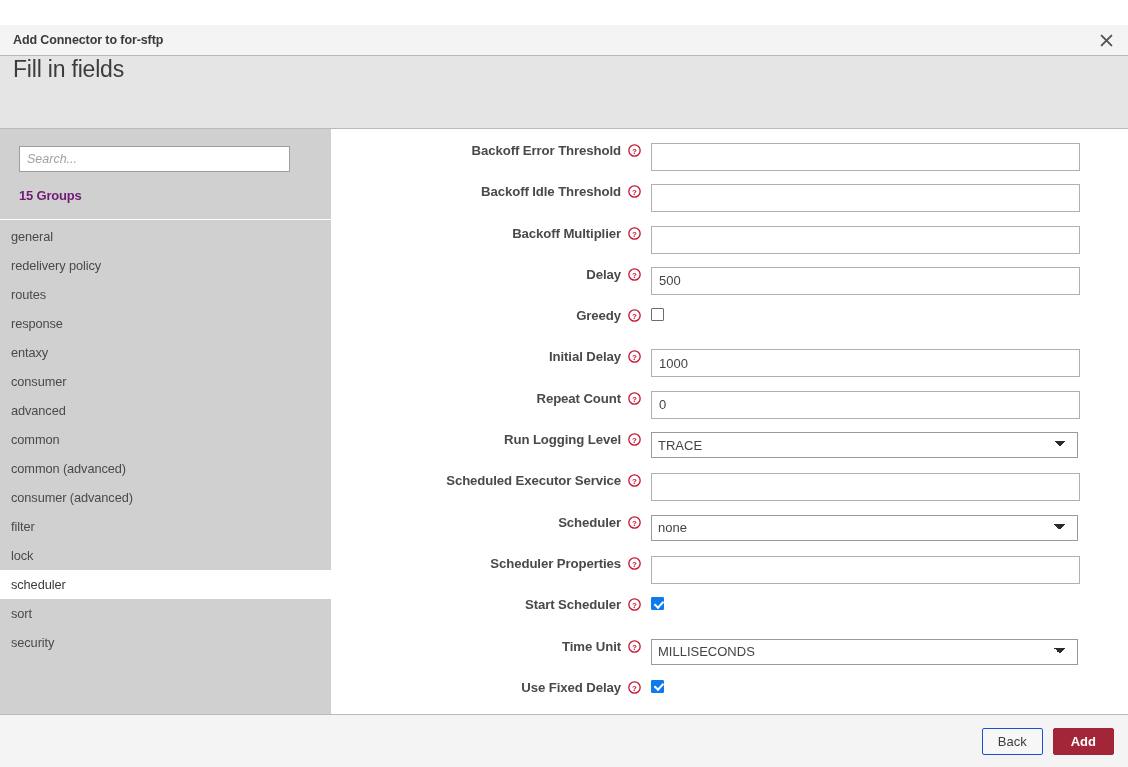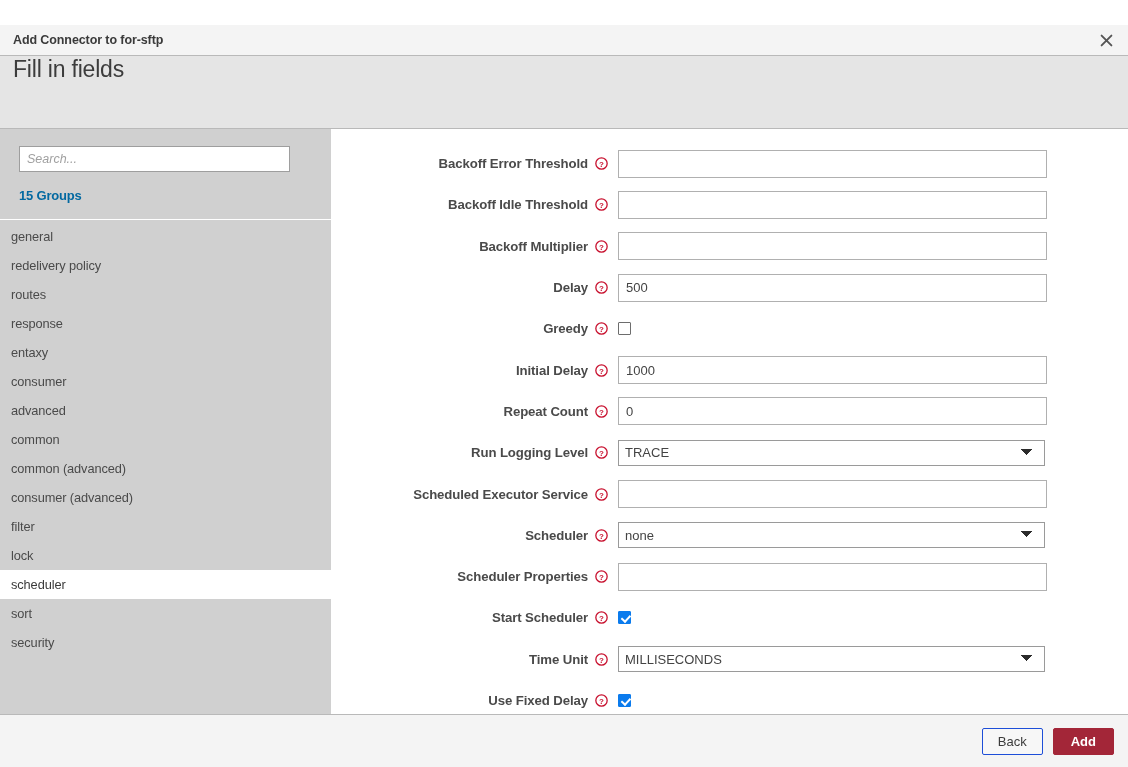--- a/index.html
+++ b/index.html
@@ -105,21 +105,21 @@
   }
   .search-input::placeholder {
     color: #a0a0a0;
     font-style: italic;
     opacity: 1;
   }
   .groups-count {
     margin-top: 16px;
     font-size: 13px;
     font-weight: bold;
-    color: #0369a1;
+    color: #701a75;
     letter-spacing: -0.2px;
   }
   .grouplist {
     flex: 1;
     overflow: hidden;
     background: #d0d0d0;
     padding-top: 2px;
   }
   .group-item {
     height: 29px;
@@ -138,22 +138,23 @@
 
   
   .form-area {
     flex: 1;
     background: #ffffff;
     overflow: hidden;
     padding-top: 14px;
   }
   .field-row {
     display: flex;
-    align-items: center;
+    align-items: flex-start;
     height: 41.3px;
+    margin-left: 33px;
   }
   .field-label-wrap {
     width: 287px;
     min-width: 287px;
     display: flex;
     align-items: center;
     justify-content: flex-end;
     padding-right: 10px;
   }
   .field-label {

